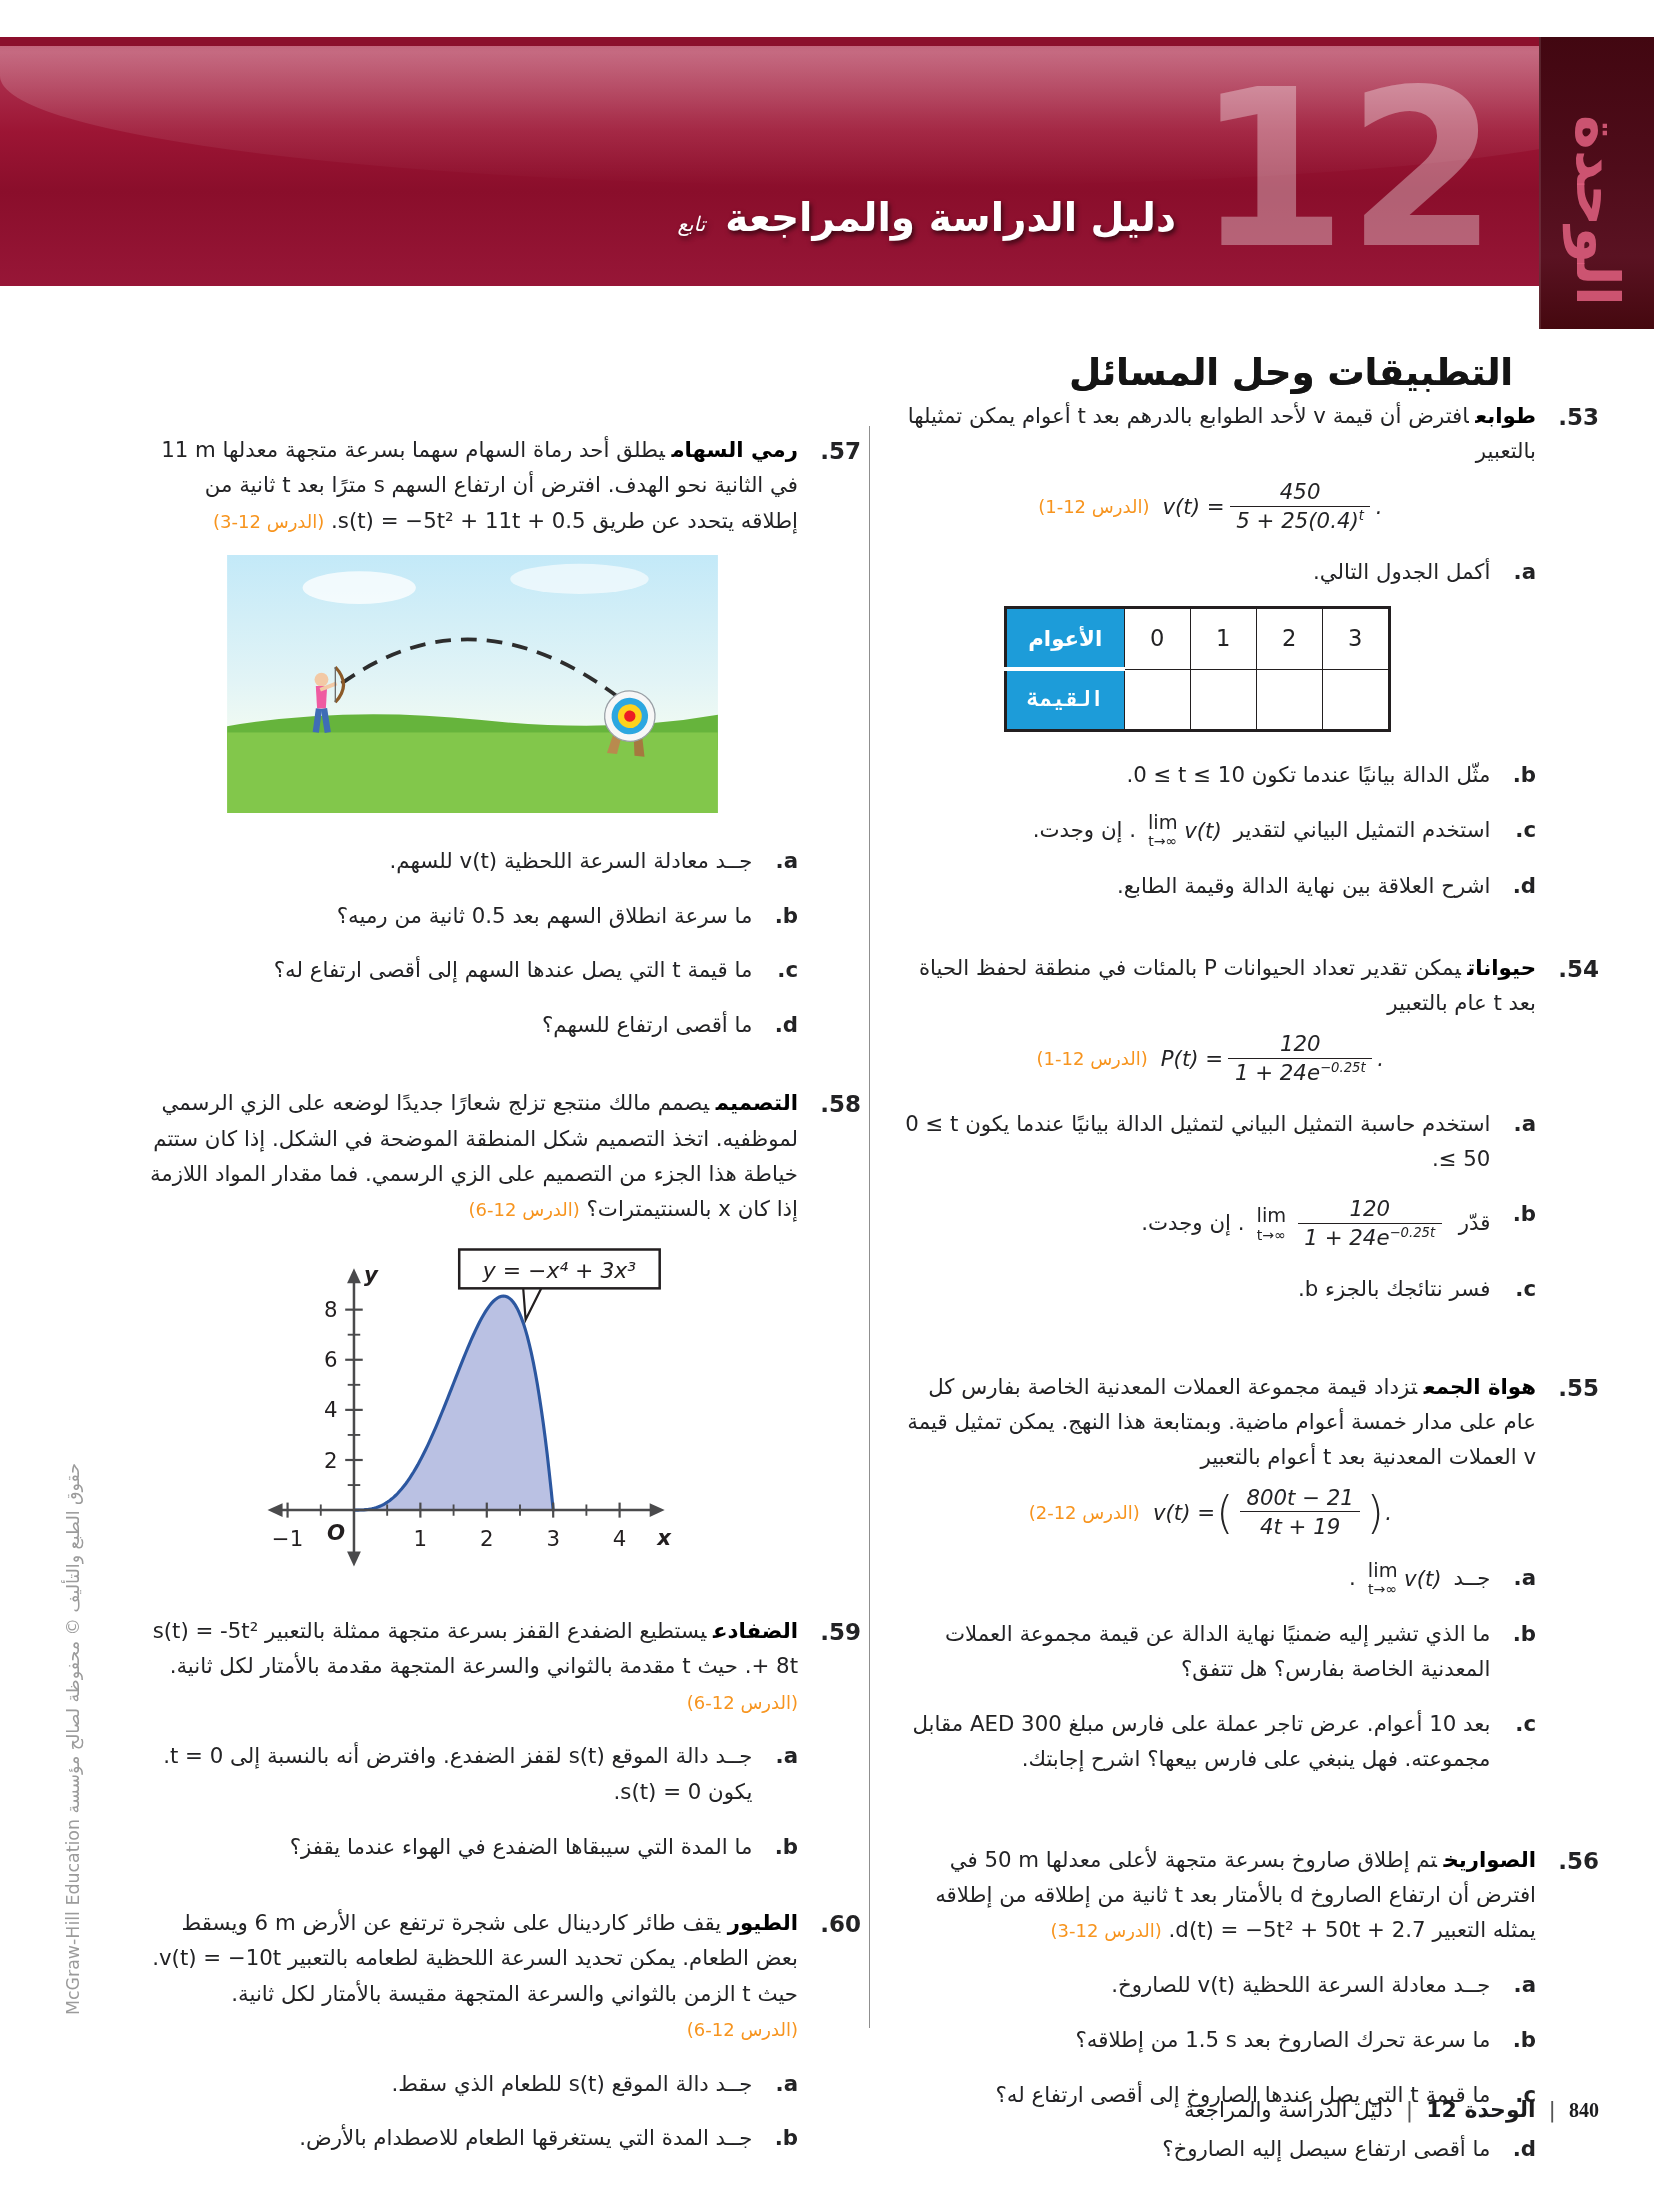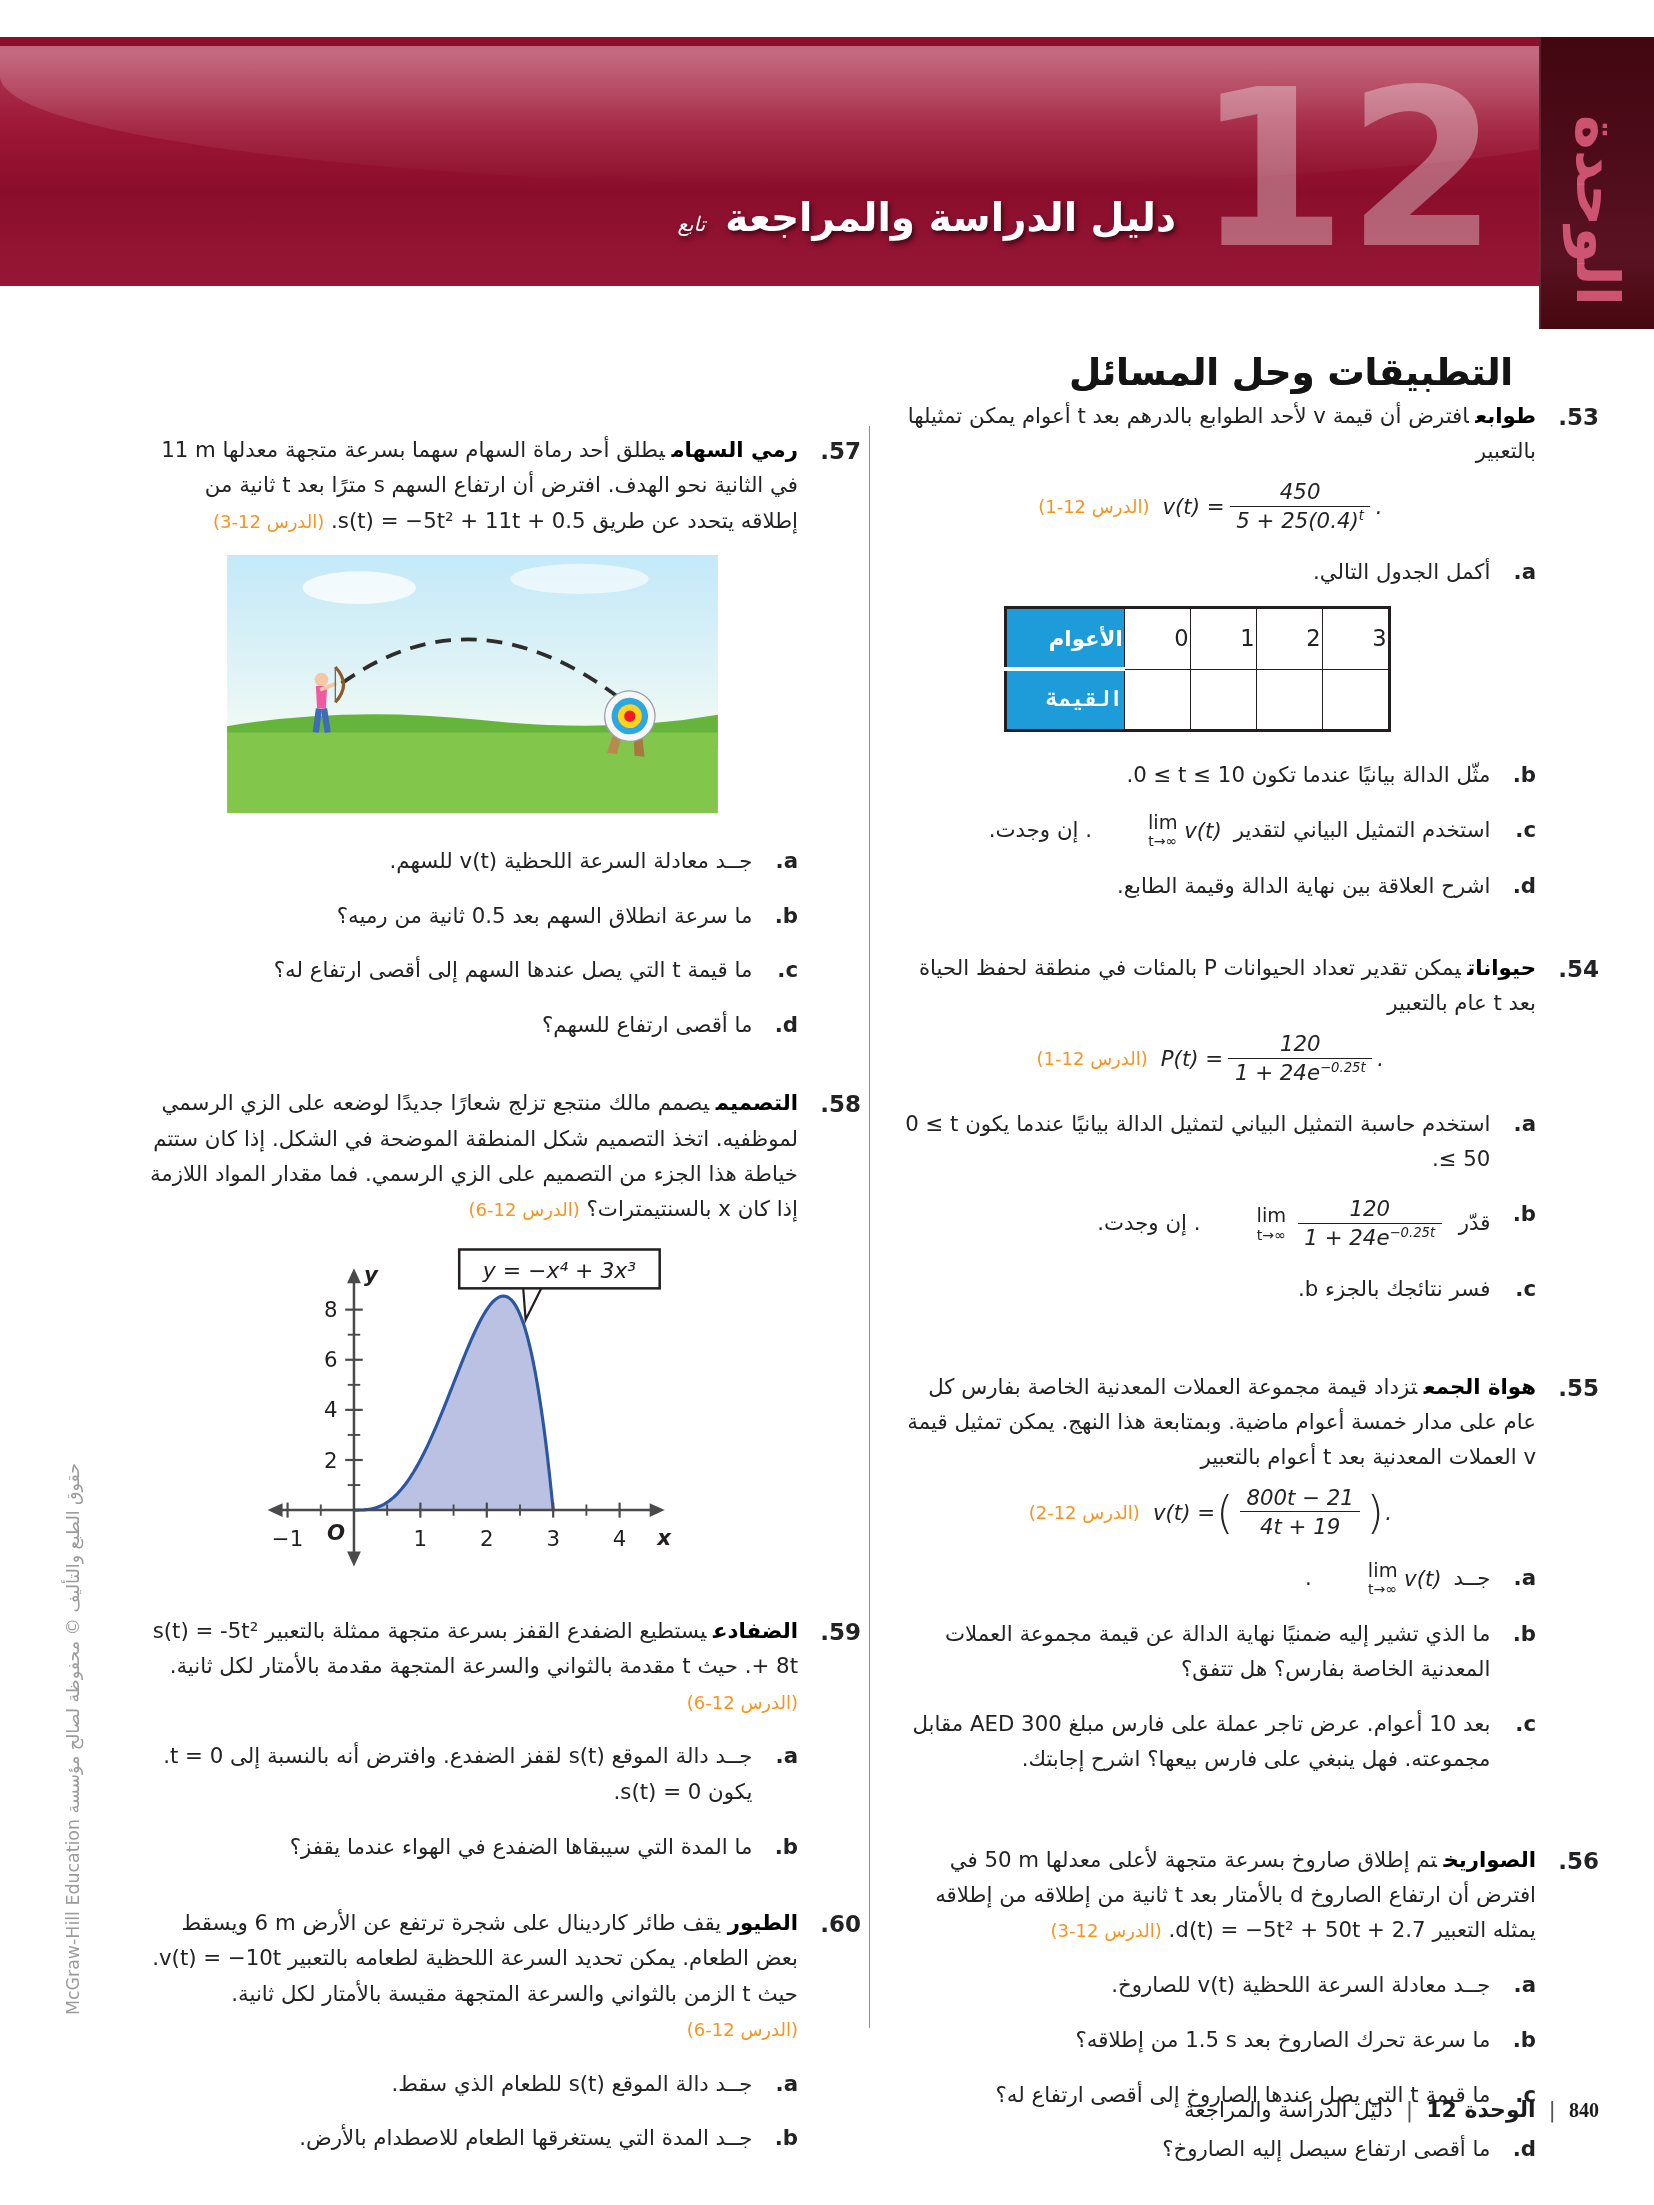--- a/index.html
+++ b/index.html
@@ -41,26 +41,26 @@
   .stext{flex:1;}
   
   .fline{display:flex;direction:rtl;align-items:center;justify-content:center;gap:13px;margin:10.3px 19.4px 3.9px 0;}
   .formula{direction:ltr;display:inline-flex;align-items:center;font-style:italic;}
   .frac{display:inline-block;direction:ltr;text-align:center;vertical-align:middle;margin:0 5.2px;line-height:1.25;}
   .frac .num{display:block;padding:0 6.5px;}
   .frac .den{display:block;border-top:1.9px solid #231f20;padding:1.3px 6.5px 0;}
   .frac sup,.supx{font-size:0.62em;vertical-align:super;}
   .bigp{font-size:2.05em;font-style:normal;font-weight:300;line-height:0;margin:0 1.3px;}
   .mathgroup{direction:ltr;display:inline-flex;align-items:center;gap:6.5px;vertical-align:middle;margin:0 5.2px;font-style:italic;}
-  .lim{display:inline-block;text-align:center;line-height:1;font-style:normal;margin-left:44px;}
+  .lim{display:inline-block;text-align:center;line-height:1;font-style:normal;}
   .lim .limtop{display:block;font-size:19.4px;}
   .lim .limbot{display:block;font-size:14.2px;margin-top:1.9px;}
   
   .vtable{border-collapse:collapse;margin:17px auto 5.2px;direction:ltr;border:3.2px solid #231f20;}
-  .vtable td{border:1.9px solid #231f20;width:63px;height:56px;text-align:right;font-size:22.6px;background:#fff;}
+  .vtable td{border:1.9px solid #231f20;width:63px;height:56px;text-align:center;font-size:22.6px;background:#fff;}
   .vtable td.hcell{background:#1d9cd9;color:#fff;font-weight:bold;width:115px;font-size:21.3px;}
   .vtable td.hcell-top{border-bottom:4.5px solid #ffffff;}
   .vtable td.hcell-bot{border-top:0;font-family:Liberation Mono, monospace;}
   
   .figwrap{margin:17px auto 2.6px;text-align:center;direction:ltr;}
   
   .footer{position:absolute;top:2097px;right:55px;direction:rtl;display:flex;align-items:baseline;gap:13px;color:#1c1c1e;}
   .footer .pageno{font-size:20px;font-weight:bold;font-family:Liberation Serif, serif;}
   .footer .sep{font-size:22px;color:#555;}
   .footer .unit{font-size:22px;font-weight:bold;}

